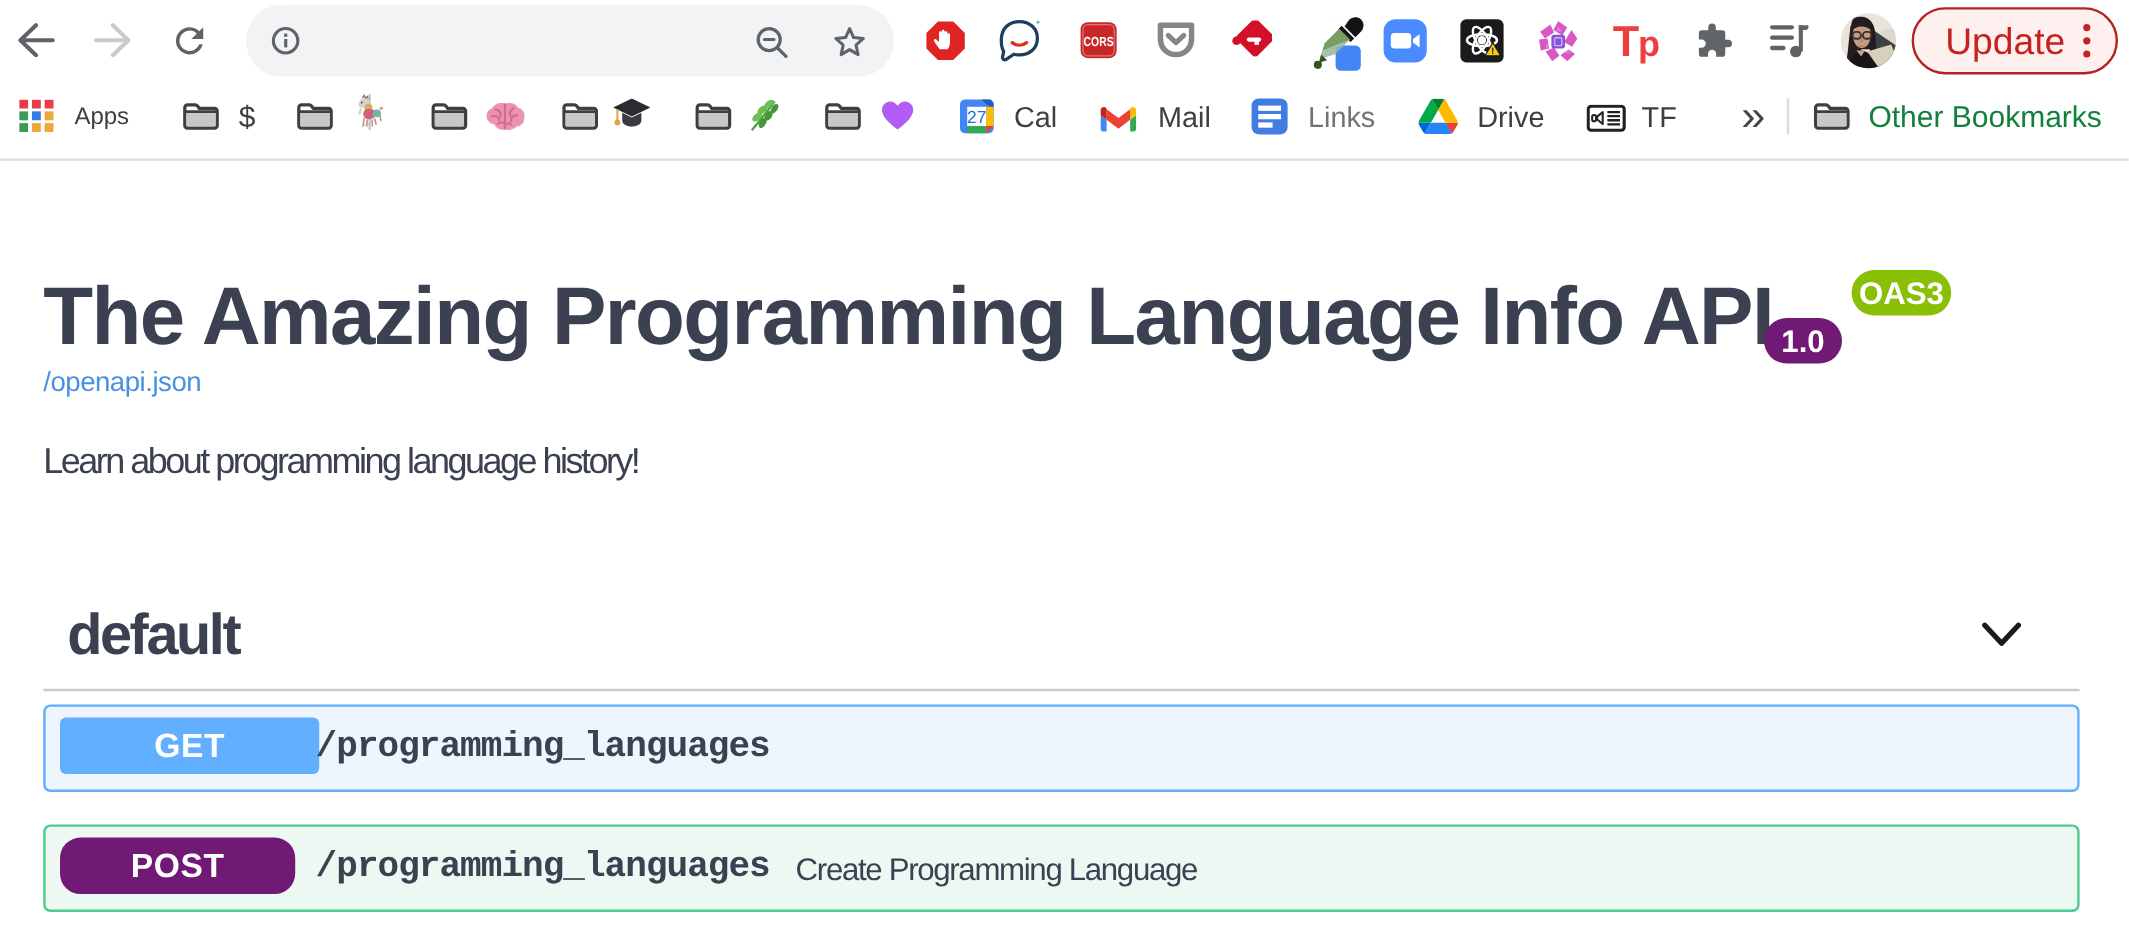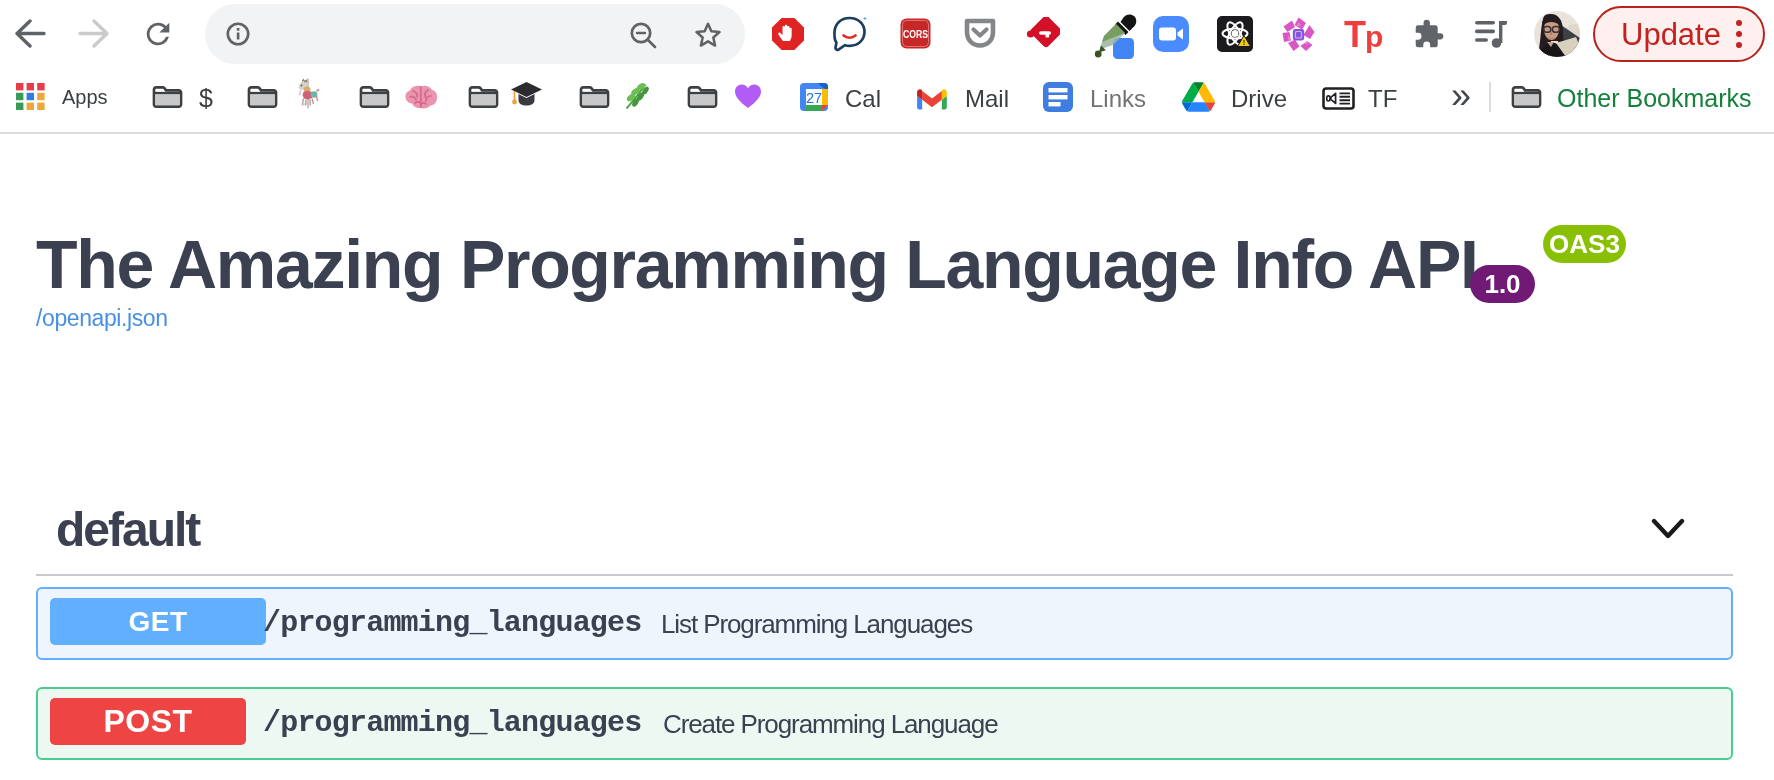--- a/index.html
+++ b/index.html
@@ -301,30 +301,30 @@
         <rect x="3.3" y="10.2" width="24.4" height="11" fill="#c8c8c8"></rect>
         <path d="M2 9 h27" stroke="#3c4043" stroke-width="2.3"></path>
       </g>
     </defs>
   </svg>
 
   <div class="abs" style="left:36px;top:230px;font-size:68px;line-height:68px;font-weight:bold;color:#3b4151;letter-spacing:-1.3px;">The Amazing Programming Language Info API</div>
   <div class="abs" style="left:1470px;top:225px;width:65px;height:38px;background:#701a75;border-radius:19px;color:#fff;font-size:26px;font-weight:bold;text-align:center;line-height:38px;margin-top:40px;">1.0</div>
   <div class="abs" style="left:1543px;top:225px;width:83px;height:38px;background:#89bf04;border-radius:19px;color:#fff;font-size:26px;font-weight:bold;text-align:center;line-height:38px;">OAS3</div>
   <div class="abs" style="left:36px;top:307px;font-size:23px;line-height:23px;color:#4990e2;letter-spacing:-0.4px;">/openapi.json</div>
+  <div class="abs" style="left:36px;top:370px;font-size:30px;line-height:30px;color:#3b4151;letter-spacing:-2.1px;">Learn about programming language history!</div>
 
   <div class="abs" style="left:56px;top:506px;font-size:48px;line-height:48px;font-weight:bold;color:#3b4151;letter-spacing:-2px;">default</div>
   <svg class="abs" style="left:1651px;top:518px" width="34" height="24" viewBox="0 0 34 24">
     <path d="M3 3 L17 18 L31 3" stroke="#1b1b1b" stroke-width="4.4" fill="none" stroke-linecap="round" stroke-linejoin="round"></path>
   </svg>
   <div class="abs" style="left:36px;top:574px;width:1697px;height:2px;background:#c6c9ce;"></div>
 
   <div class="abs" style="left:36px;top:587px;width:1697px;height:73px;background:#eef5fd;border:2px solid #61affe;border-radius:6px;"></div>
   <div class="abs" style="left:50px;top:598px;width:216px;height:47px;background:#61affe;border-radius:5px;color:#fff;font-size:28px;font-weight:bold;text-align:center;line-height:47px;letter-spacing:0.5px;">GET</div>
   <div class="abs" style="left:263px;top:608px;font-size:30px;line-height:30px;font-weight:bold;font-family:'Liberation Mono',monospace;color:#3b4151;letter-spacing:-0.8px;">/programming_languages</div>
-  <div class="abs" style="left:661px;top:611px;font-size:26px;line-height:26px;color:#3b4151;letter-spacing:-1.1px;">List Programming Languages</div>
 
   <div class="abs" style="left:36px;top:687px;width:1697px;height:73px;background:#edf8f2;border:2px solid #49cc90;border-radius:6px;"></div>
-  <div class="abs" style="left:50px;top:698px;width:196px;height:47px;background:#ef4444;border-radius:5px;color:#fff;font-size:32px;font-weight:bold;text-align:center;line-height:47px;letter-spacing:0.5px;">POST</div>
+  <div class="abs" style="left:50px;top:698px;width:196px;height:47px;background:#701a75;border-radius:17px;color:#fff;font-size:28px;font-weight:bold;text-align:center;line-height:47px;letter-spacing:0.5px;">POST</div>
   <div class="abs" style="left:263px;top:708px;font-size:30px;line-height:30px;font-weight:bold;font-family:'Liberation Mono',monospace;color:#3b4151;letter-spacing:-0.8px;">/programming_languages</div>
   <div class="abs" style="left:663px;top:711px;font-size:26px;line-height:26px;color:#3b4151;letter-spacing:-1.1px;">Create Programming Language</div>
 
 </div>
 
 </body></html>

